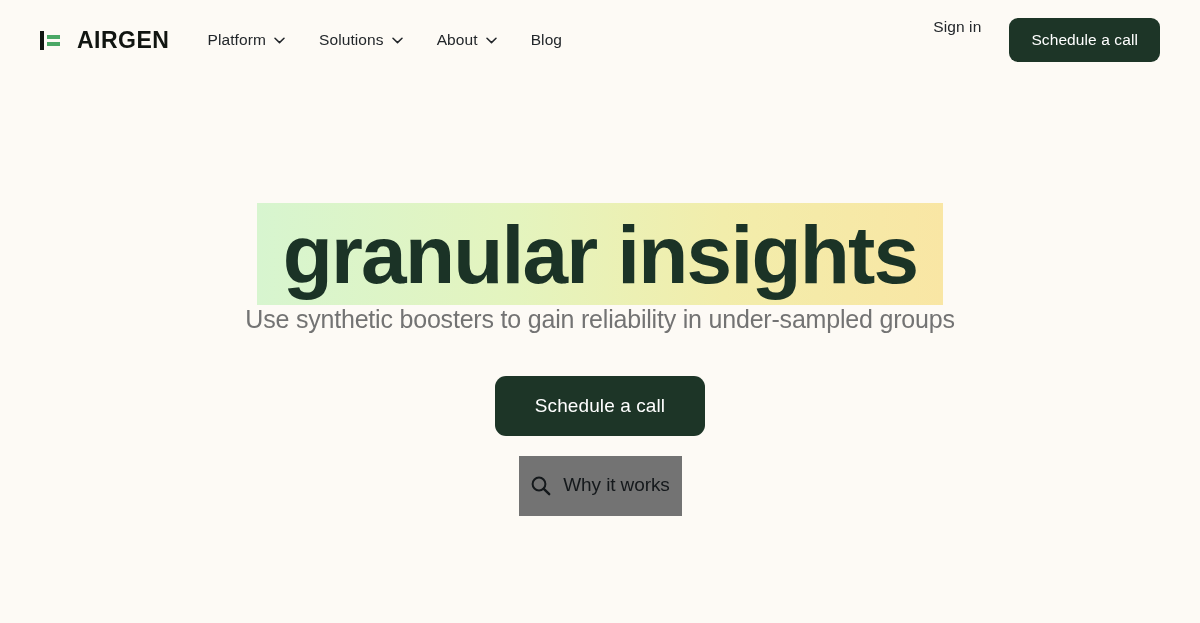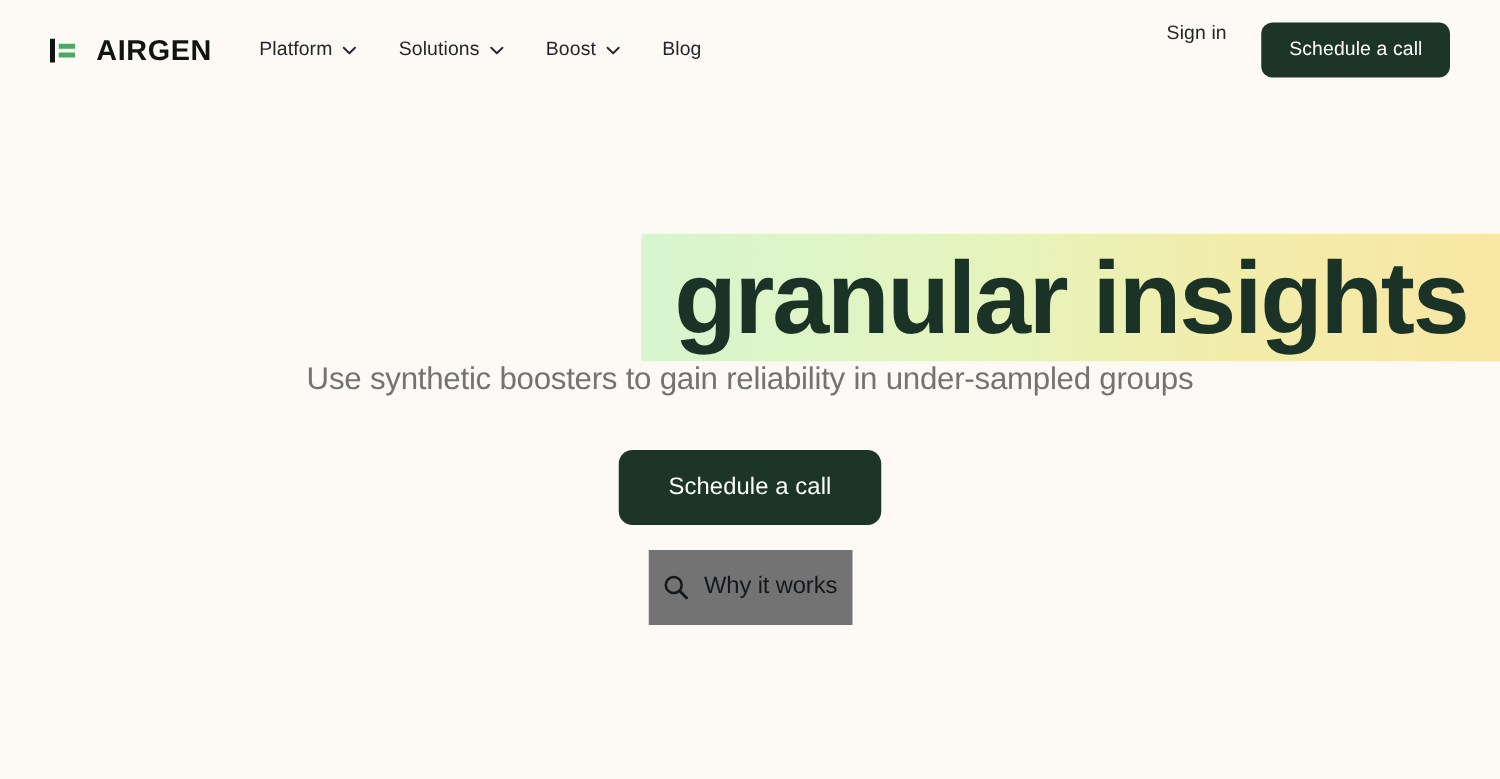--- a/index.html
+++ b/index.html
@@ -115,22 +115,21 @@
   .headline {
     font-size:82px;
     line-height:0.98;
     font-weight:700;
     color:#1b3326;
     letter-spacing:-1.8px;
   }
   .headline-l1 { display:block; }
   .headline-l2-wrap {
     display:block;
-    margin-top:7px;
-    text-align:right;
+    margin-top:23px;
   }
   .hl {
     display:inline-block;
     background:linear-gradient(90deg,#d7f5cf 0%,#e4f4be 38%,#f2edab 68%,#f9e6a4 100%);
     padding:12px 26px 10px 26px;
   }
 
   .subtitle {
     font-size:25px;
     color:#737373;
@@ -200,21 +199,21 @@
     <div class="nav-item">
       <span>Solutions</span>
       <span class="chev">
         <svg viewBox="0 0 11 7" fill="none" xmlns="http://www.w3.org/2000/svg">
           <path d="M1 1.2 L5.5 5.6 L10 1.2" stroke="#22262a" stroke-width="1.5" stroke-linecap="round" stroke-linejoin="round"></path>
         </svg>
       </span>
     </div>
 
     <div class="nav-item">
-      <span>Boost</span>
+      <span>About</span>
       <span class="chev">
         <svg viewBox="0 0 11 7" fill="none" xmlns="http://www.w3.org/2000/svg">
           <path d="M1 1.2 L5.5 5.6 L10 1.2" stroke="#22262a" stroke-width="1.5" stroke-linecap="round" stroke-linejoin="round"></path>
         </svg>
       </span>
     </div>
 
     <div class="nav-item">
       <span>Blog</span>
     </div>

